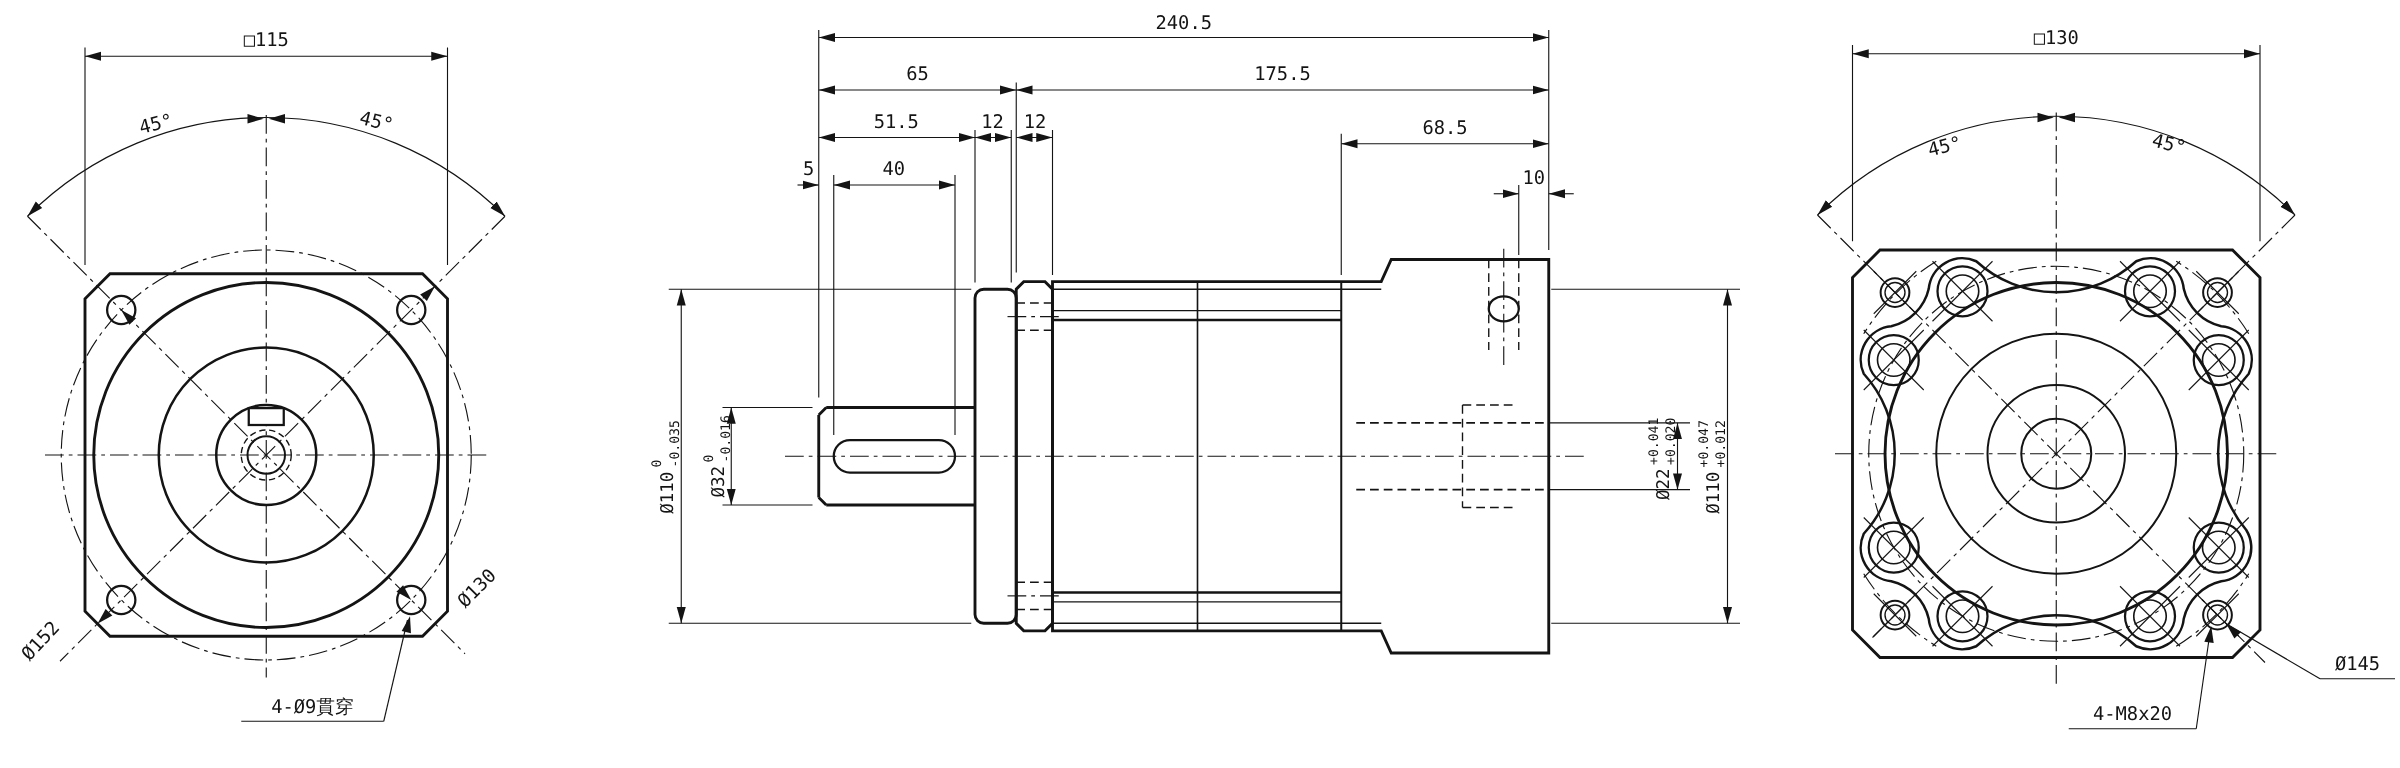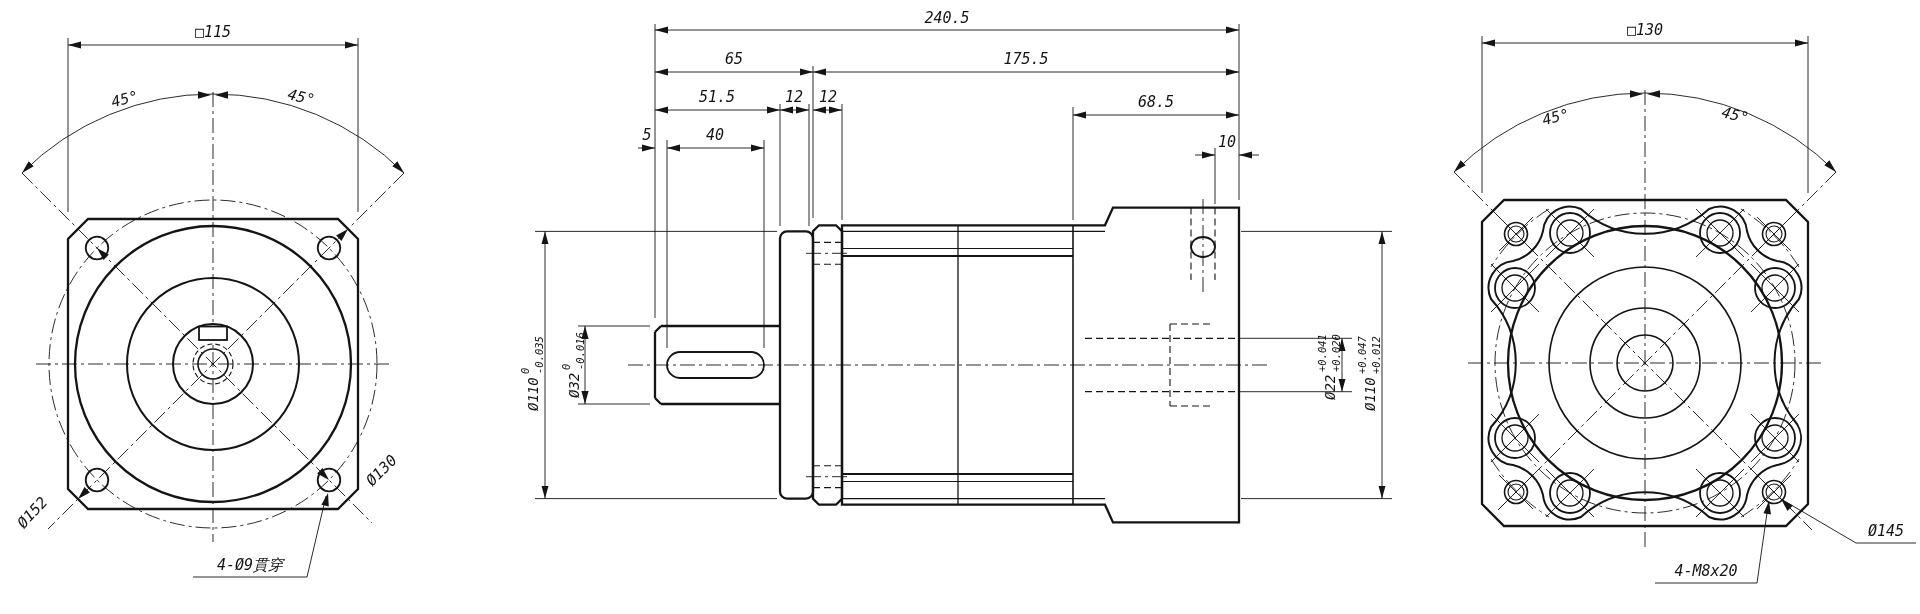--- a/index.html
+++ b/index.html
@@ -1,16 +1,16 @@
 <!DOCTYPE html>
 <html><head>
 <meta charset="utf-8">
 <style>
   html,body{margin:0;padding:0;background:#fff;}
-  .stage{width:1920px;height:614px;background:#fff;position:relative;font-family:"DejaVu Sans Mono","Liberation Mono",monospace;font-style:italic;}
+  .stage{width:1920px;height:614px;background:#fff;position:relative;font-family:"DejaVu Sans Mono","Liberation Mono",monospace;}
   svg{display:block;}
   .ln{fill:none;stroke:#141414;}
   .o23{stroke-width:2.3;} .o2{stroke-width:2;} .o18{stroke-width:1.8;}
   .o16{stroke-width:1.6;} .o13{stroke-width:1.3;} .o11{stroke-width:1.1;}
   .dim{stroke-width:0.9;}
   .cl{stroke-dasharray:15 4 3 4;}
   .hid{stroke-dasharray:7 4;}
   .hid2{stroke-dasharray:5 3;}
   text{fill:#141414;font-family:"DejaVu Sans Mono","Liberation Mono",monospace;}
   .t15{font-size:15px;} .t14{font-size:14px;} .t10{font-size:10.5px;}

